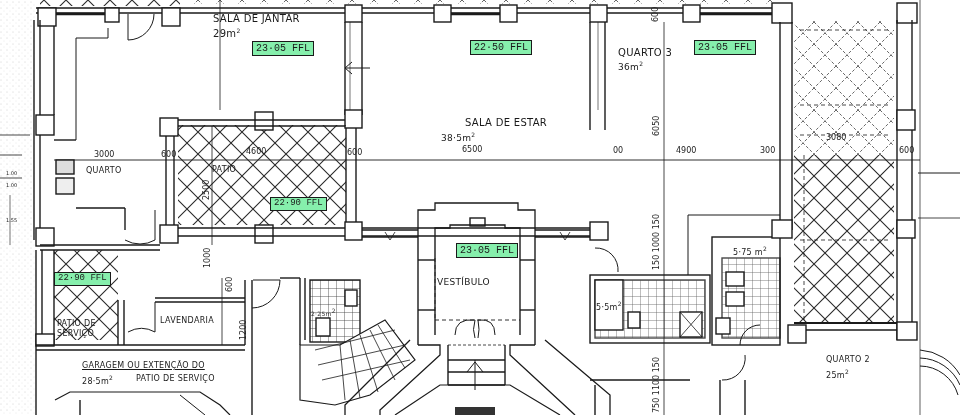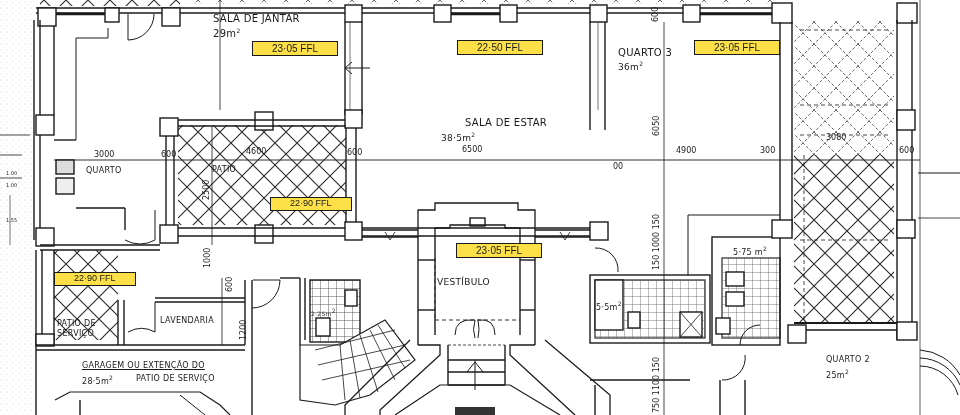--- a/index.html
+++ b/index.html
@@ -1,21 +1,21 @@
 <!DOCTYPE html>
 <html><head>
 <meta charset="utf-8">
 <style>
   html, body { margin: 0; padding: 0; background: #ffffff; }
   body { width: 960px; height: 415px; overflow: hidden; position: relative; font-family: "DejaVu Sans", sans-serif; }
   #plan { position: absolute; left: 0; top: 0; width: 960px; height: 415px; }
   .lbl { position: absolute; color: #1a1a1a; font-family: "DejaVu Sans", sans-serif; font-size: 10px; letter-spacing: 0.3px; line-height: 1; white-space: nowrap; }
   .lbl.small { font-size: 8px; }
   .lbl.tiny { font-size: 6px; color: #333; }
-  .ffl { position: absolute; border: 1.5px solid #1a1a1a; background: #fde047; padding: 1px 19px; font-size: 10px; color: #1a1a1a; line-height: 1.1; white-space: nowrap; font-family: Liberation Sans, sans-serif; }
+  .ffl { position: absolute; border: 1.5px solid #1a1a1a; background: #86efac; padding: 1px 3px; font-size: 10px; color: #1a1a1a; line-height: 1.1; white-space: nowrap; font-family: Liberation Mono, monospace; }
   .dim { position: absolute; font-size: 8px; color: #222; white-space: nowrap; font-family: "DejaVu Sans", sans-serif; line-height: 1; }
   .dim.v { transform: rotate(-90deg); transform-origin: left top; }
   .area sup { font-size: 6px; }
 </style>
 </head>
 <body>
 
 <svg id="plan" viewBox="0 0 960 415" xmlns="http://www.w3.org/2000/svg">
   <defs>
     <pattern id="xhatch" width="22" height="22" patternUnits="userSpaceOnUse" patternTransform="rotate(0)">
@@ -248,21 +248,21 @@
     <line x1="720" y1="380" x2="720" y2="415"></line>
     <line x1="745" y1="380" x2="745" y2="415"></line>
     <rect x="788" y="325" width="18" height="18" fill="#fff"></rect>
   </g>
 </svg>
 
 <div class="lbl" style="left:213px;top:14px;">SALA DE JANTAR</div>
 <div class="lbl area" style="left:213px;top:28px;"><span>29m</span><sup>2</sup></div>
 <div class="ffl" style="left:252px;top:41px;">23·05 FFL</div>
 
-<div class="ffl" style="left:457px;top:40px;">22·50 FFL</div>
+<div class="ffl" style="left:470px;top:40px;">22·50 FFL</div>
 <div class="lbl" style="left:441px;top:118px;margin-left:24px;">SALA DE ESTAR</div>
 <div class="lbl area" style="left:441px;top:132px;font-size:9px;"><span>38·5m</span><sup>2</sup></div>
 
 <div class="lbl" style="left:618px;top:48px;font-size:10px;">QUARTO 3</div>
 <div class="lbl area" style="left:618px;top:61px;font-size:9px;"><span>36m</span><sup>2</sup></div>
 <div class="ffl" style="left:694px;top:40px;">23·05 FFL</div>
 
 <div class="lbl small" style="left:86px;top:167px;">QUARTO</div>
 
 <div class="lbl small" style="left:212px;top:166px;">PATIO</div>
@@ -285,21 +285,21 @@
 
 <div class="lbl small area" style="left:596px;top:301px;"><span>5·5m</span><sup>2</sup></div>
 <div class="lbl small area" style="left:733px;top:246px;"><span>5·75 m</span><sup>2</sup></div>
 <div class="lbl tiny area" style="left:311px;top:308px;"><span>2·25m</span><sup>2</sup></div>
 
 <div class="dim" style="left:94px;top:151px;">3000</div>
 <div class="dim" style="left:161px;top:151px;">600</div>
 <div class="dim" style="left:246px;top:148px;">4600</div>
 <div class="dim" style="left:347px;top:149px;">600</div>
 <div class="dim" style="left:462px;top:146px;">6500</div>
-<div class="dim" style="left:613px;top:147px;margin-top:16px;">00</div>
+<div class="dim" style="left:613px;top:147px;">00</div>
 <div class="dim" style="left:676px;top:147px;">4900</div>
 <div class="dim" style="left:760px;top:147px;">300</div>
 <div class="dim" style="left:826px;top:134px;">3080</div>
 <div class="dim" style="left:899px;top:147px;">600</div>
 
 <div class="dim v" style="left:652px;top:22px;">600</div>
 <div class="dim v" style="left:653px;top:136px;">6050</div>
 <div class="dim v" style="left:203px;top:200px;">2500</div>
 <div class="dim v" style="left:204px;top:268px;">1000</div>
 <div class="dim v" style="left:226px;top:292px;">600</div>

